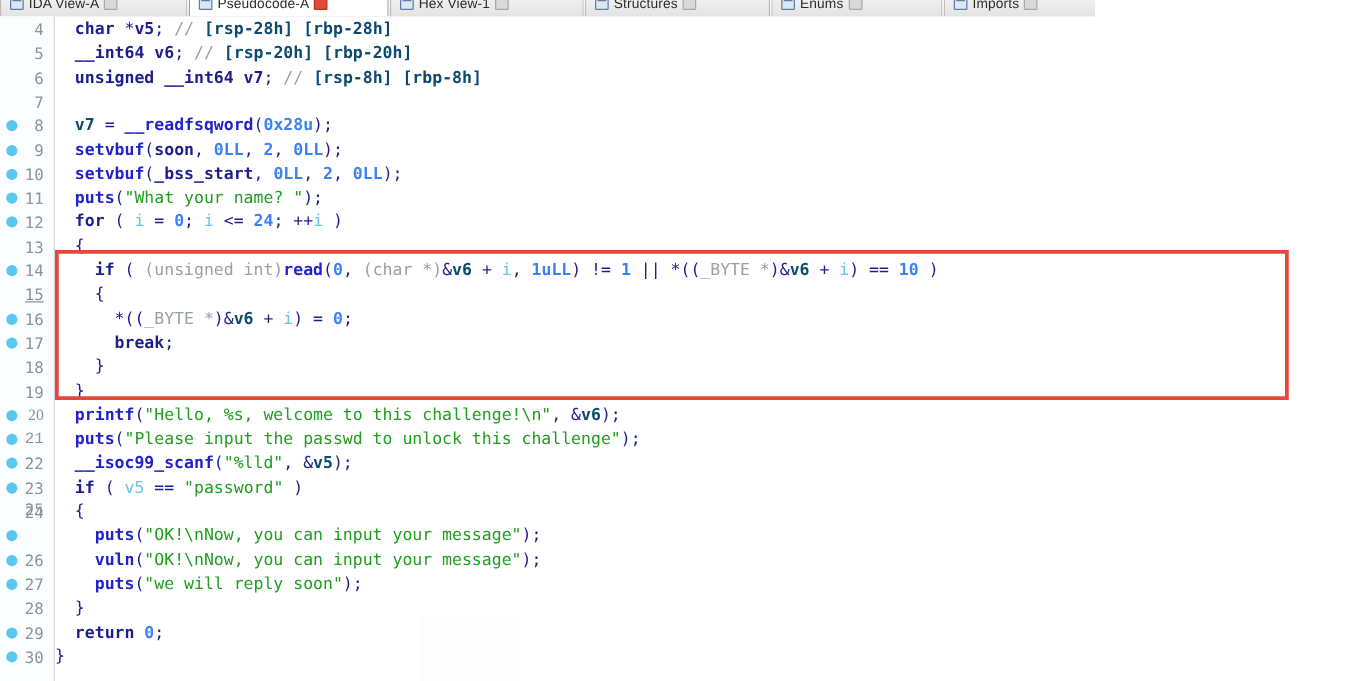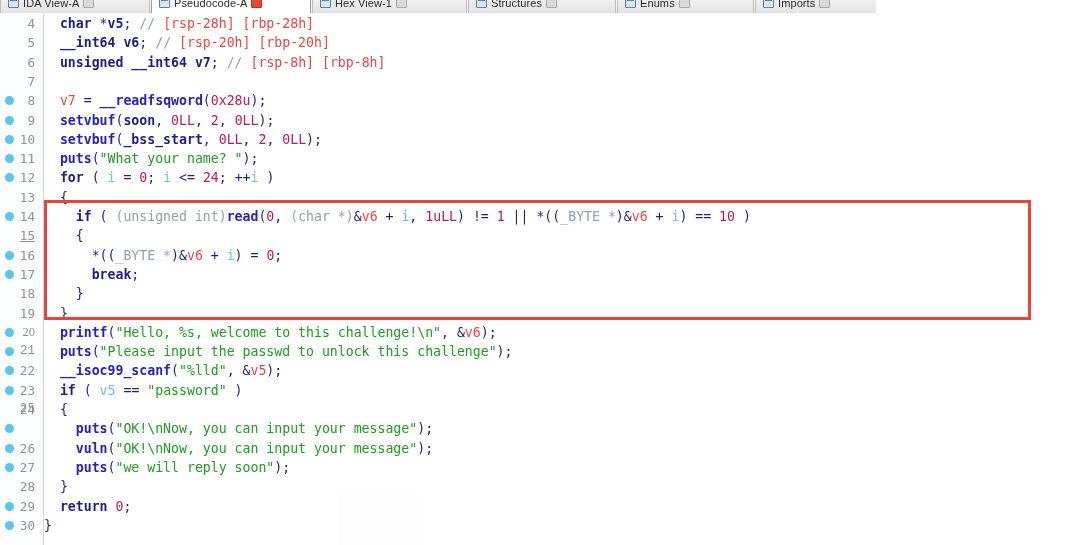--- a/index.html
+++ b/index.html
@@ -75,23 +75,23 @@
     position:absolute;left:5px;width:9px;height:9px;border-radius:50%;
     background:#58c8ef;
   }
 
   
   .kw   {color:#1d1d8c;font-weight:bold;}
   .fn   {color:#2222cc;font-weight:bold;}
   .str  {color:#1f9e1f;}
   .cmt  {color:#9aa0a6;}
   .cast {color:#9aa0a6;}
-  .var  {color:#ef4444;}
+  .var  {color:#0c4a6e;font-weight:bold;}
   .loc  {color:#66c6e8;}
-  .num  {color:#be185d;font-weight:normal;}
+  .num  {color:#3b82f6;font-weight:bold;}
   .pun  {color:#1d1d8c;}
   .gvar {color:#1d1d8c;font-weight:bold;}
 
   
   .redbox{
     position:absolute;
     border:3px solid #e8453c;
     background:transparent;
     pointer-events:none;
   }

